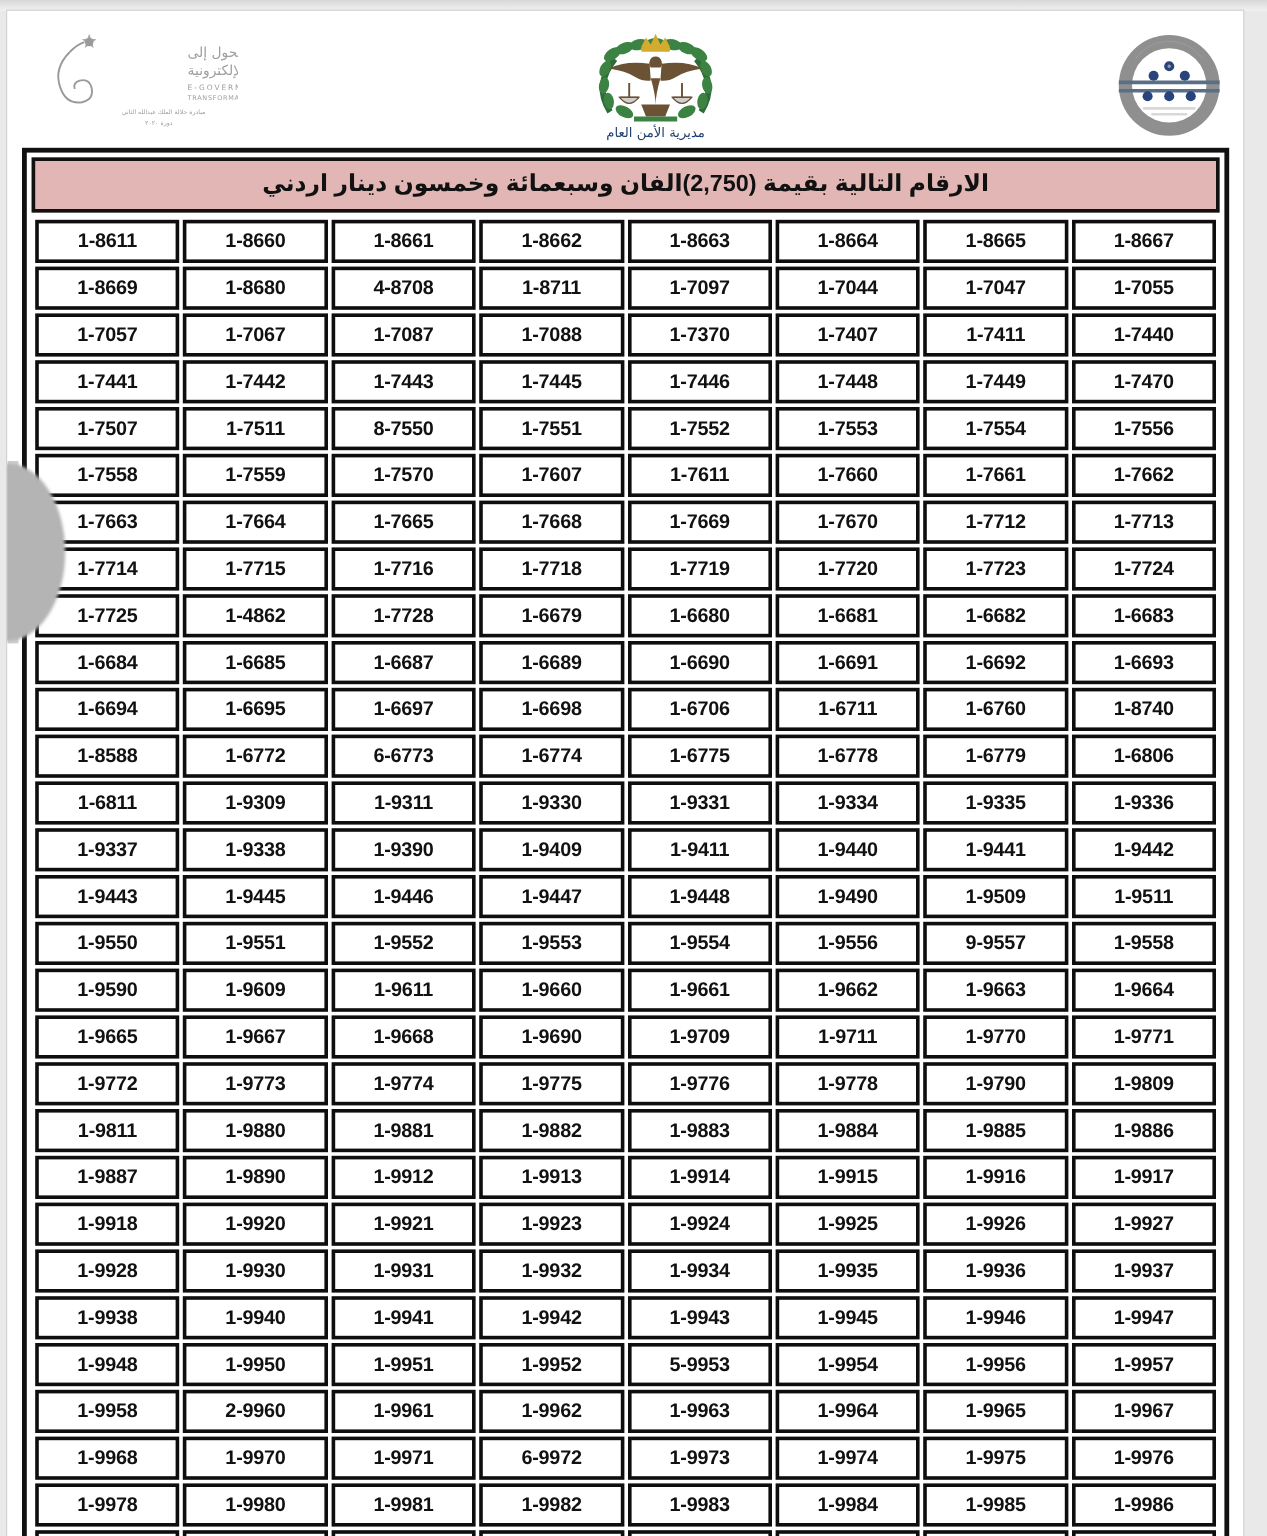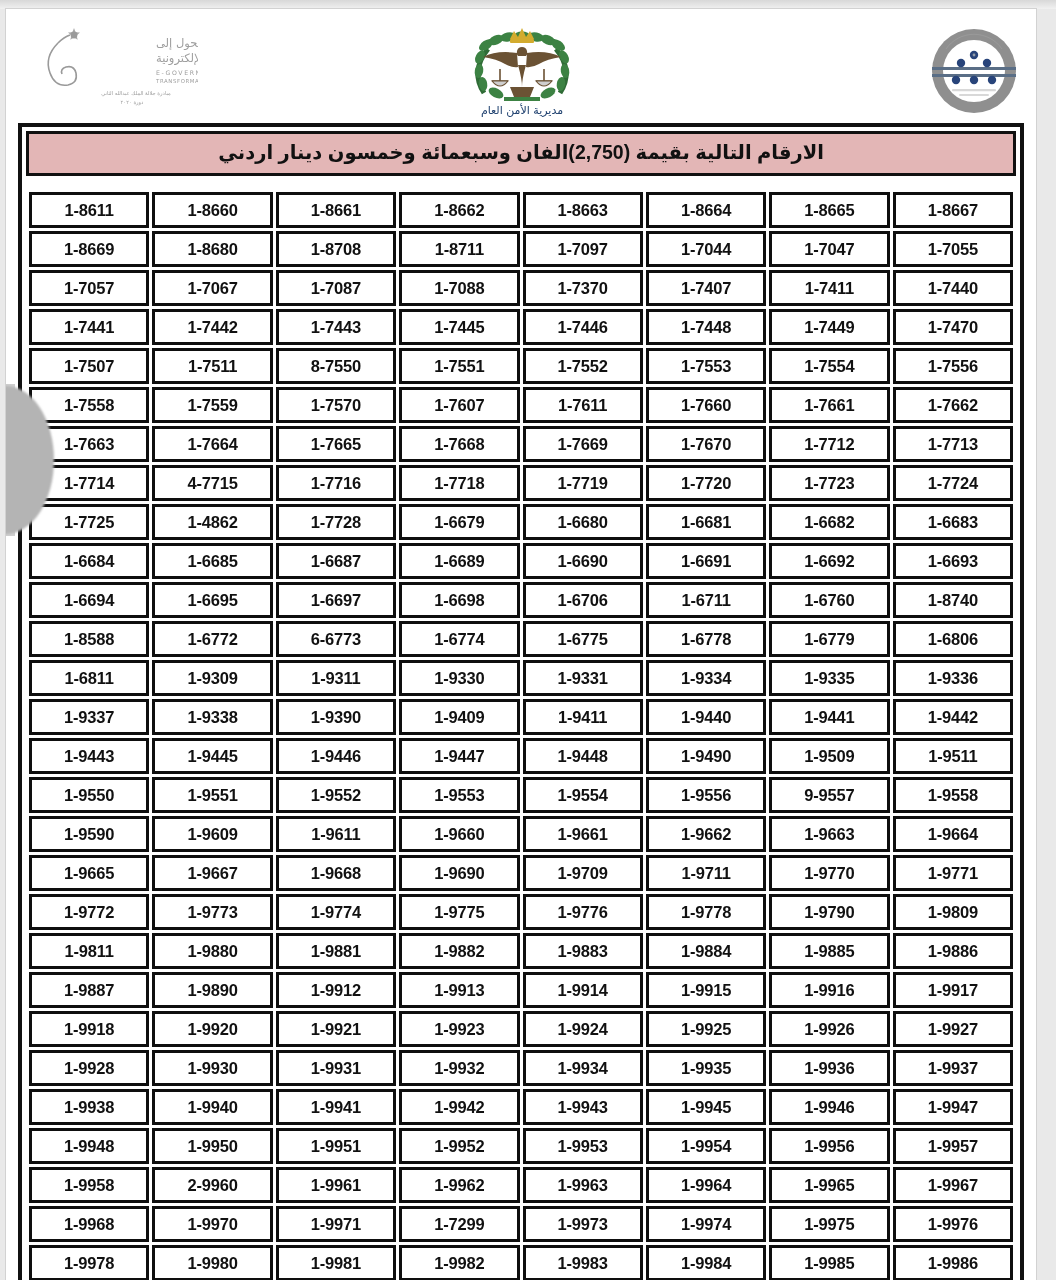--- a/index.html
+++ b/index.html
@@ -62,21 +62,21 @@
   
   .letterhead {
     position: relative;
     height: 112px;
   }
   .logo {
     position: absolute;
     top: 16px;
   }
   .logo-left  { left: 22px;  width: 170px; height: 84px; }
-  .logo-mid   { left: 430px; width: 172px; height: 92px; }
+  .logo-mid   { left: 454px; width: 172px; height: 92px; }
   .logo-right { left: 920px; width: 96px;  height: 92px; }
 
   .logo svg { display: block; width: 100%; height: 100%; }
 
   
   .table-wrap {
     margin: 2px 12px 0 12px;
     border: 4px solid #111111;
     background: #ffffff;
     padding: 4px;
@@ -89,21 +89,21 @@
   }
   table.numbers caption {
     caption-side: top;
     background: #e3b6b6;
     border: 3px solid #111111;
     color: #111111;
     font-size: 19.5px;
     font-weight: bold;
     letter-spacing: 0px;
     padding: 7px 6px 9px 6px;
-    margin-bottom: 13px;
+    margin-bottom: 3px;
     text-align: center;
     direction: rtl;
     white-space: nowrap;
   }
   table.numbers td {
     border: 3px solid #0e0e0e;
     background: #ffffff;
     text-align: center;
     vertical-align: middle;
     height: 28px;
@@ -239,21 +239,21 @@
             <td>1-8661</td>
             <td>1-8660</td>
             <td>1-8611</td>
           </tr>
           <tr>
             <td>1-7055</td>
             <td>1-7047</td>
             <td>1-7044</td>
             <td>1-7097</td>
             <td>1-8711</td>
-            <td>1-8708</td>
+            <td>4-8708</td>
             <td>1-8680</td>
             <td>1-8669</td>
           </tr>
           <tr>
             <td>1-7440</td>
             <td>1-7411</td>
             <td>1-7407</td>
             <td>1-7370</td>
             <td>1-7088</td>
             <td>1-7087</td>
@@ -300,21 +300,21 @@
             <td>1-7664</td>
             <td>1-7663</td>
           </tr>
           <tr>
             <td>1-7724</td>
             <td>1-7723</td>
             <td>1-7720</td>
             <td>1-7719</td>
             <td>1-7718</td>
             <td>1-7716</td>
-            <td>4-7715</td>
+            <td>1-7715</td>
             <td>1-7714</td>
           </tr>
           <tr>
             <td>1-6683</td>
             <td>1-6682</td>
             <td>1-6681</td>
             <td>1-6680</td>
             <td>1-6679</td>
             <td>1-7728</td>
             <td>1-4862</td>
@@ -467,42 +467,42 @@
             <td>1-9943</td>
             <td>1-9942</td>
             <td>1-9941</td>
             <td>1-9940</td>
             <td>1-9938</td>
           </tr>
           <tr>
             <td>1-9957</td>
             <td>1-9956</td>
             <td>1-9954</td>
-            <td>1-9953</td>
+            <td>5-9953</td>
             <td>1-9952</td>
             <td>1-9951</td>
             <td>1-9950</td>
             <td>1-9948</td>
           </tr>
           <tr>
             <td>1-9967</td>
             <td>1-9965</td>
             <td>1-9964</td>
             <td>1-9963</td>
             <td>1-9962</td>
             <td>1-9961</td>
             <td>2-9960</td>
             <td>1-9958</td>
           </tr>
           <tr>
             <td>1-9976</td>
             <td>1-9975</td>
             <td>1-9974</td>
             <td>1-9973</td>
-            <td>1-7299</td>
+            <td>6-9972</td>
             <td>1-9971</td>
             <td>1-9970</td>
             <td>1-9968</td>
           </tr>
           <tr>
             <td>1-9986</td>
             <td>1-9985</td>
             <td>1-9984</td>
             <td>1-9983</td>
             <td>1-9982</td>

